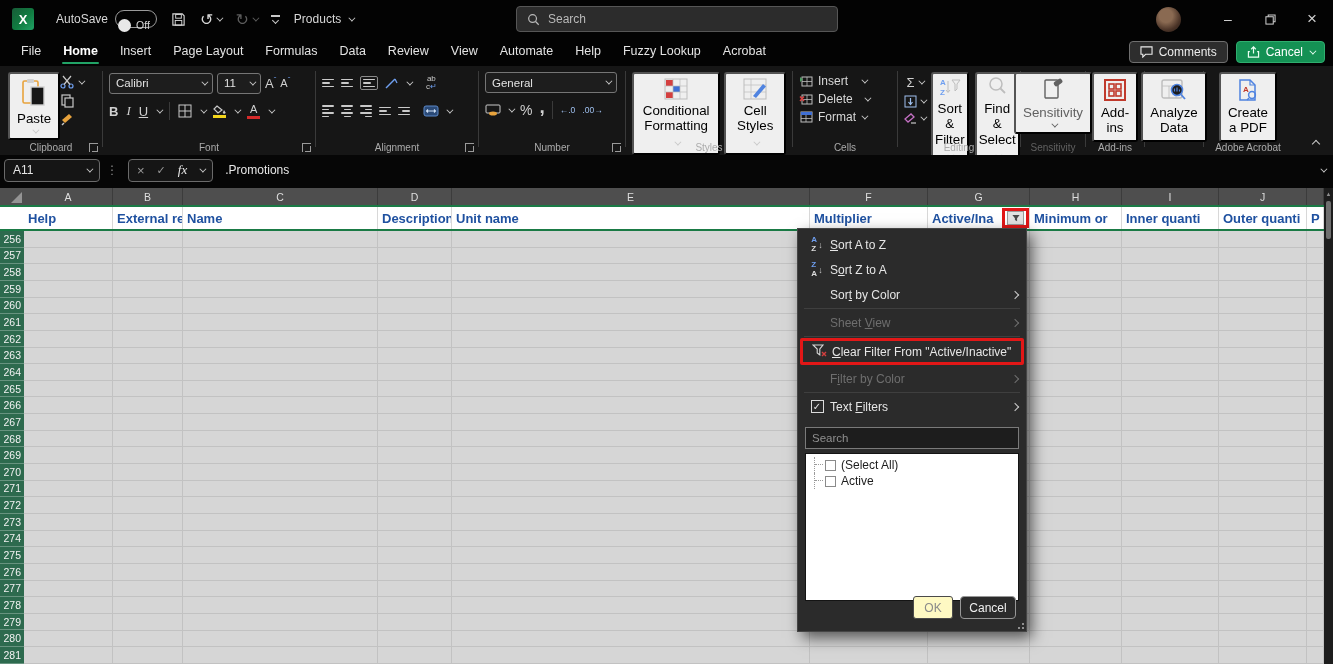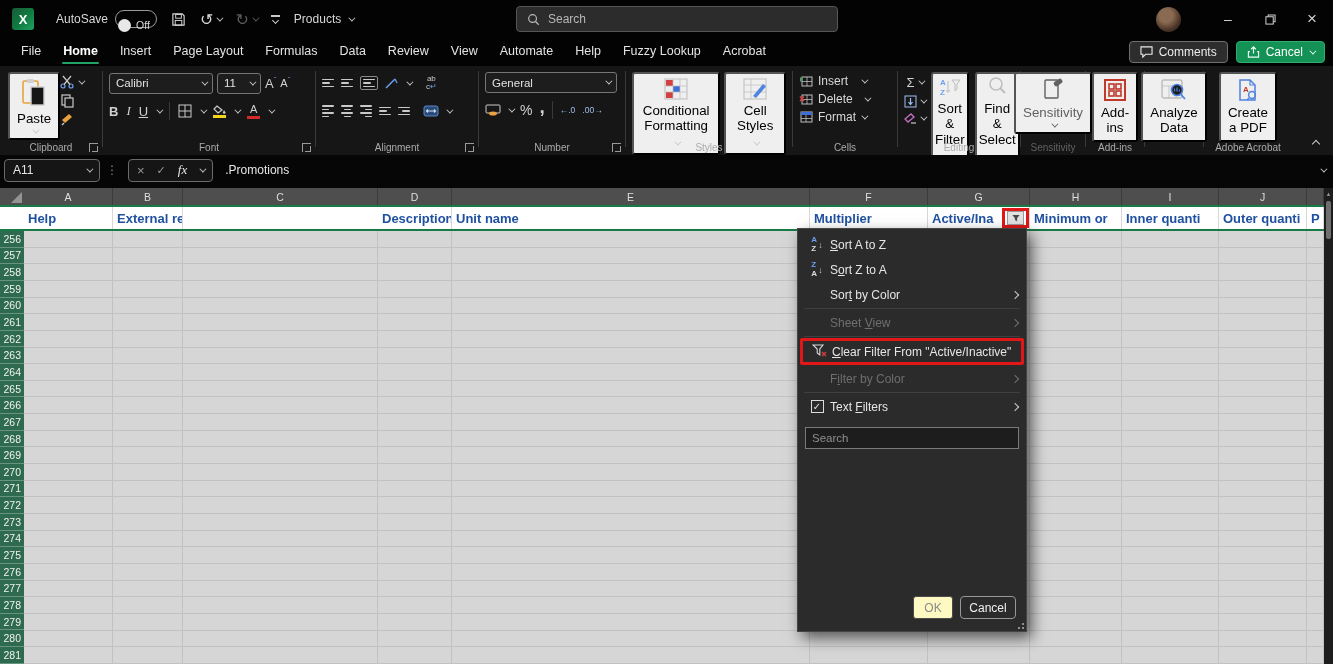--- a/index.html
+++ b/index.html
@@ -668,20 +668,23 @@
     </div>
   <div id="greenline1"></div>
   <div id="row1num">1</div>
   <div id="row1">
       <div class="hcell" style="left: 24px; width: 89px;">
         <span class="htext">Help</span>
       </div>
       <div class="hcell" style="left: 113px; width: 70px;">
         <span class="htext">External refe</span>
       </div>
+      <div class="hcell" style="left: 183px; width: 195px;">
+        <span class="htext">Name</span>
+      </div>
       <div class="hcell" style="left: 378px; width: 74px;">
         <span class="htext">Description</span>
       </div>
       <div class="hcell" style="left: 452px; width: 358px;">
         <span class="htext">Unit name</span>
       </div>
       <div class="hcell" style="left: 810px; width: 118px;">
         <span class="htext">Multiplier</span>
       </div>
       <div class="hcell" style="left: 928px; width: 102px;">
@@ -810,20 +813,32 @@
       <div class="msep"></div>
       <div class="mitem">
         <div class="micon">
           <span class="mcheck">✓</span>
         </div>
         <span class="mlabel">Text <u>F</u>ilters</span>
         <span class="subarrow"></span>
       </div>
     </div>
   <input id="fsearch" placeholder="Search" style="">
+  <div id="flist">
+      <div class="citem">
+        <span class="tree"></span>
+        <span class="cbox"></span>
+        <span>(Select All)</span>
+      </div>
+      <div class="citem">
+        <span class="tree"></span>
+        <span class="cbox"></span>
+        <span>Active</span>
+      </div>
+    </div>
   <div id="fbuttons">
     <button class="okbtn">OK</button>
     <button class="cancelbtn">Cancel</button>
   </div>
   <div id="fgrip">
       <i></i>
       <i></i>
       <i></i>
     </div>
 </div>

